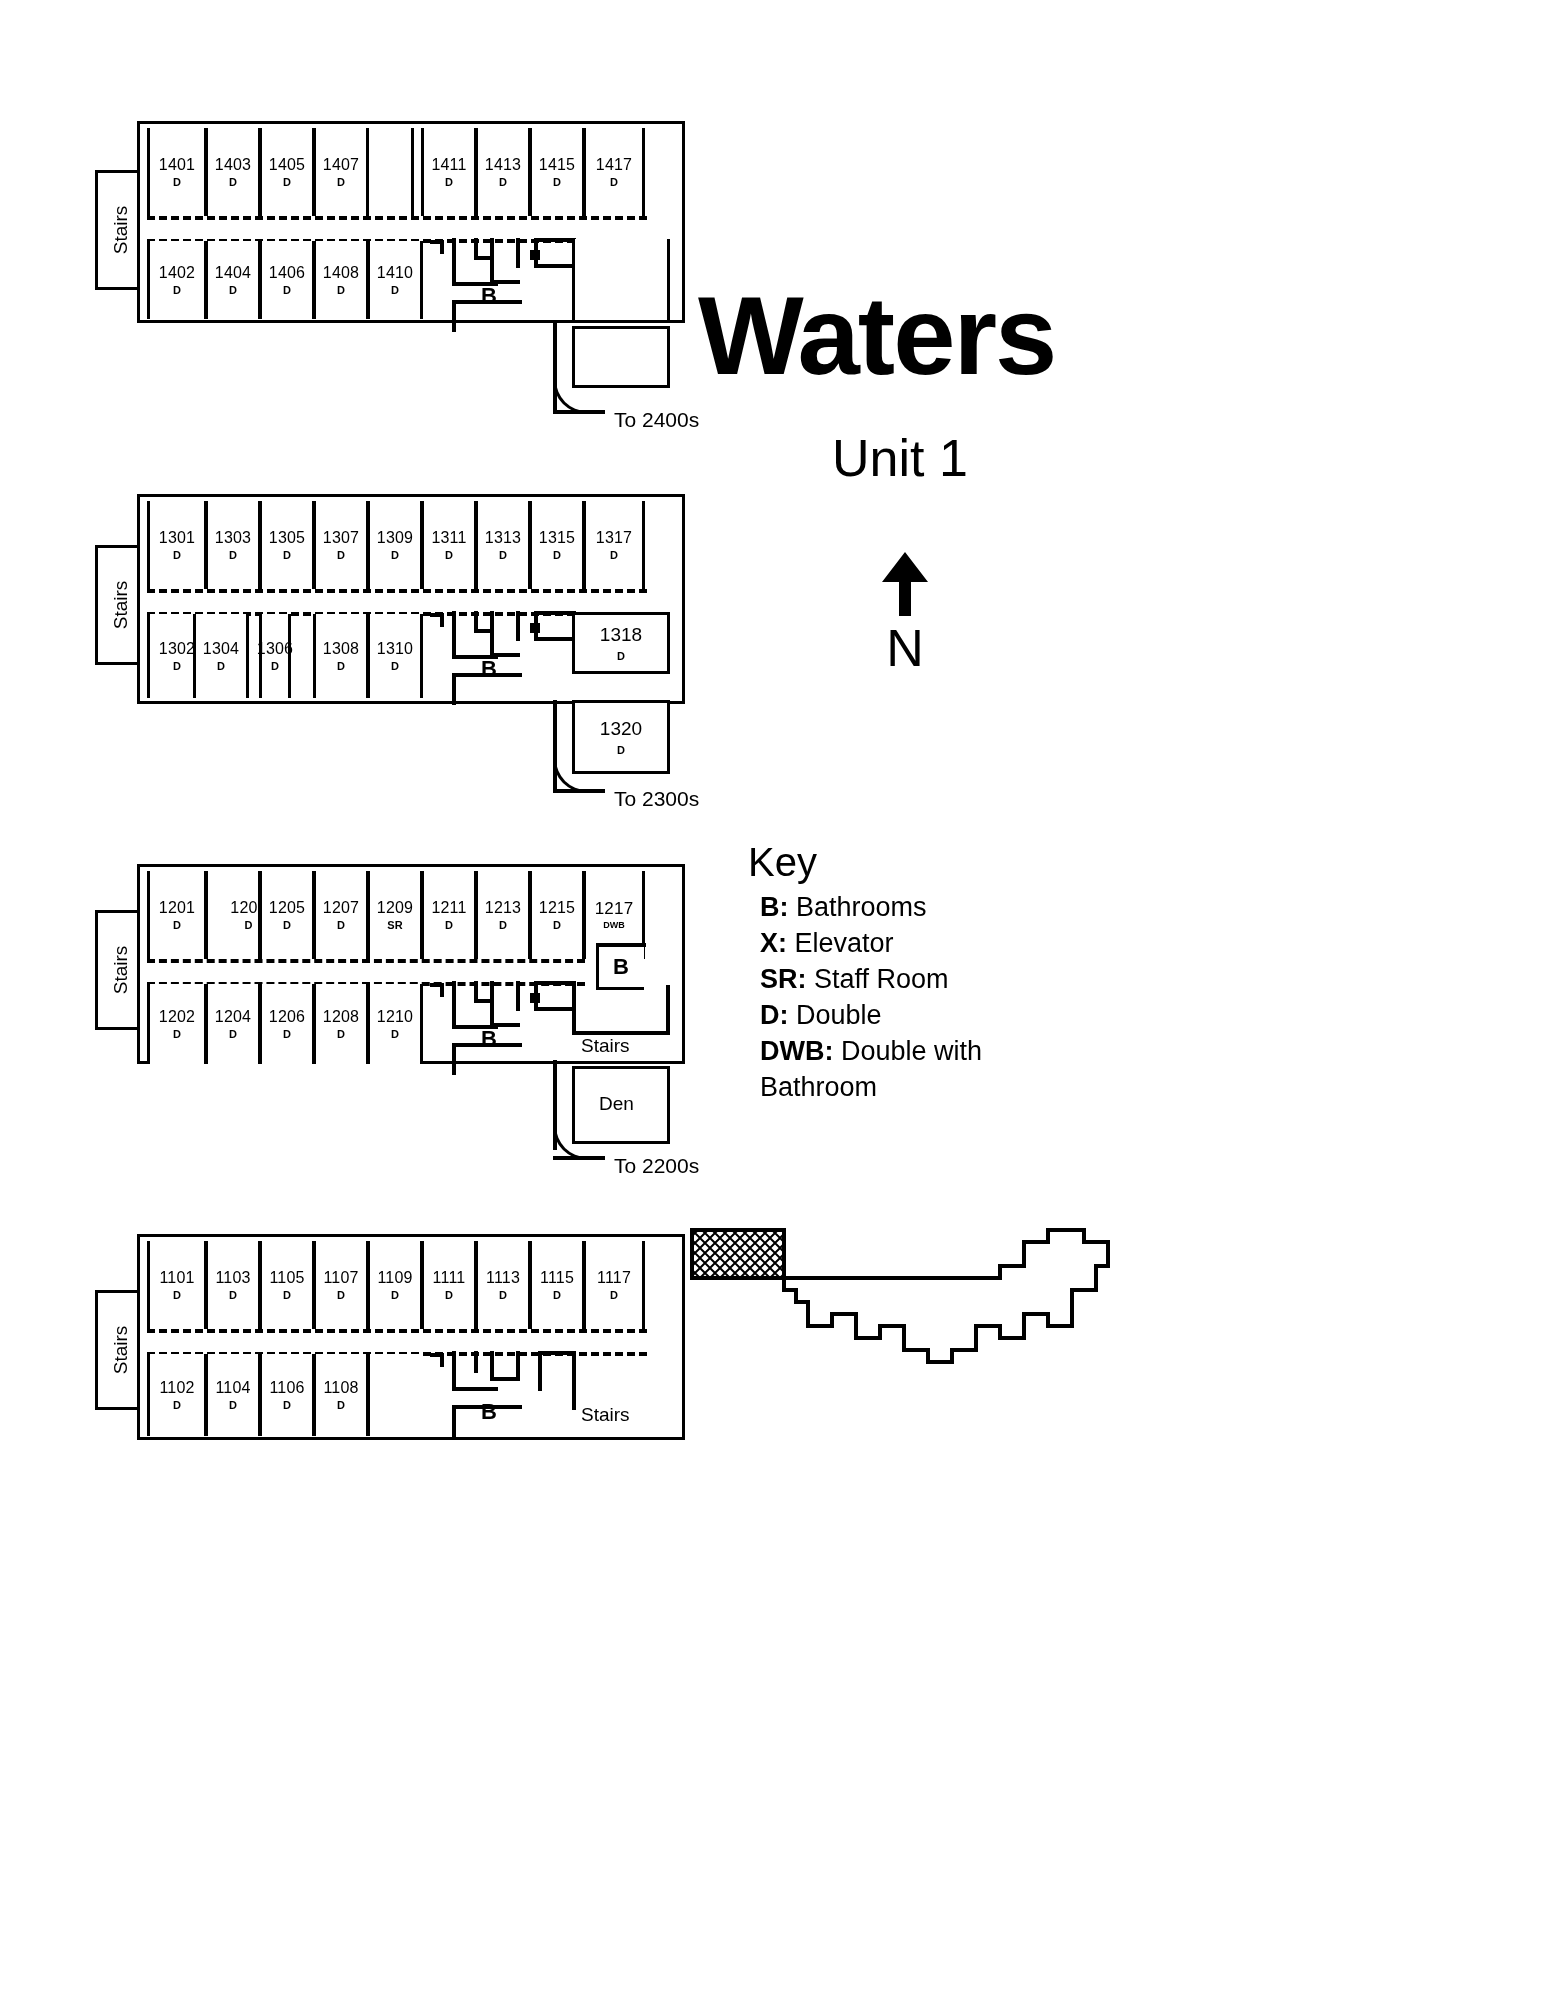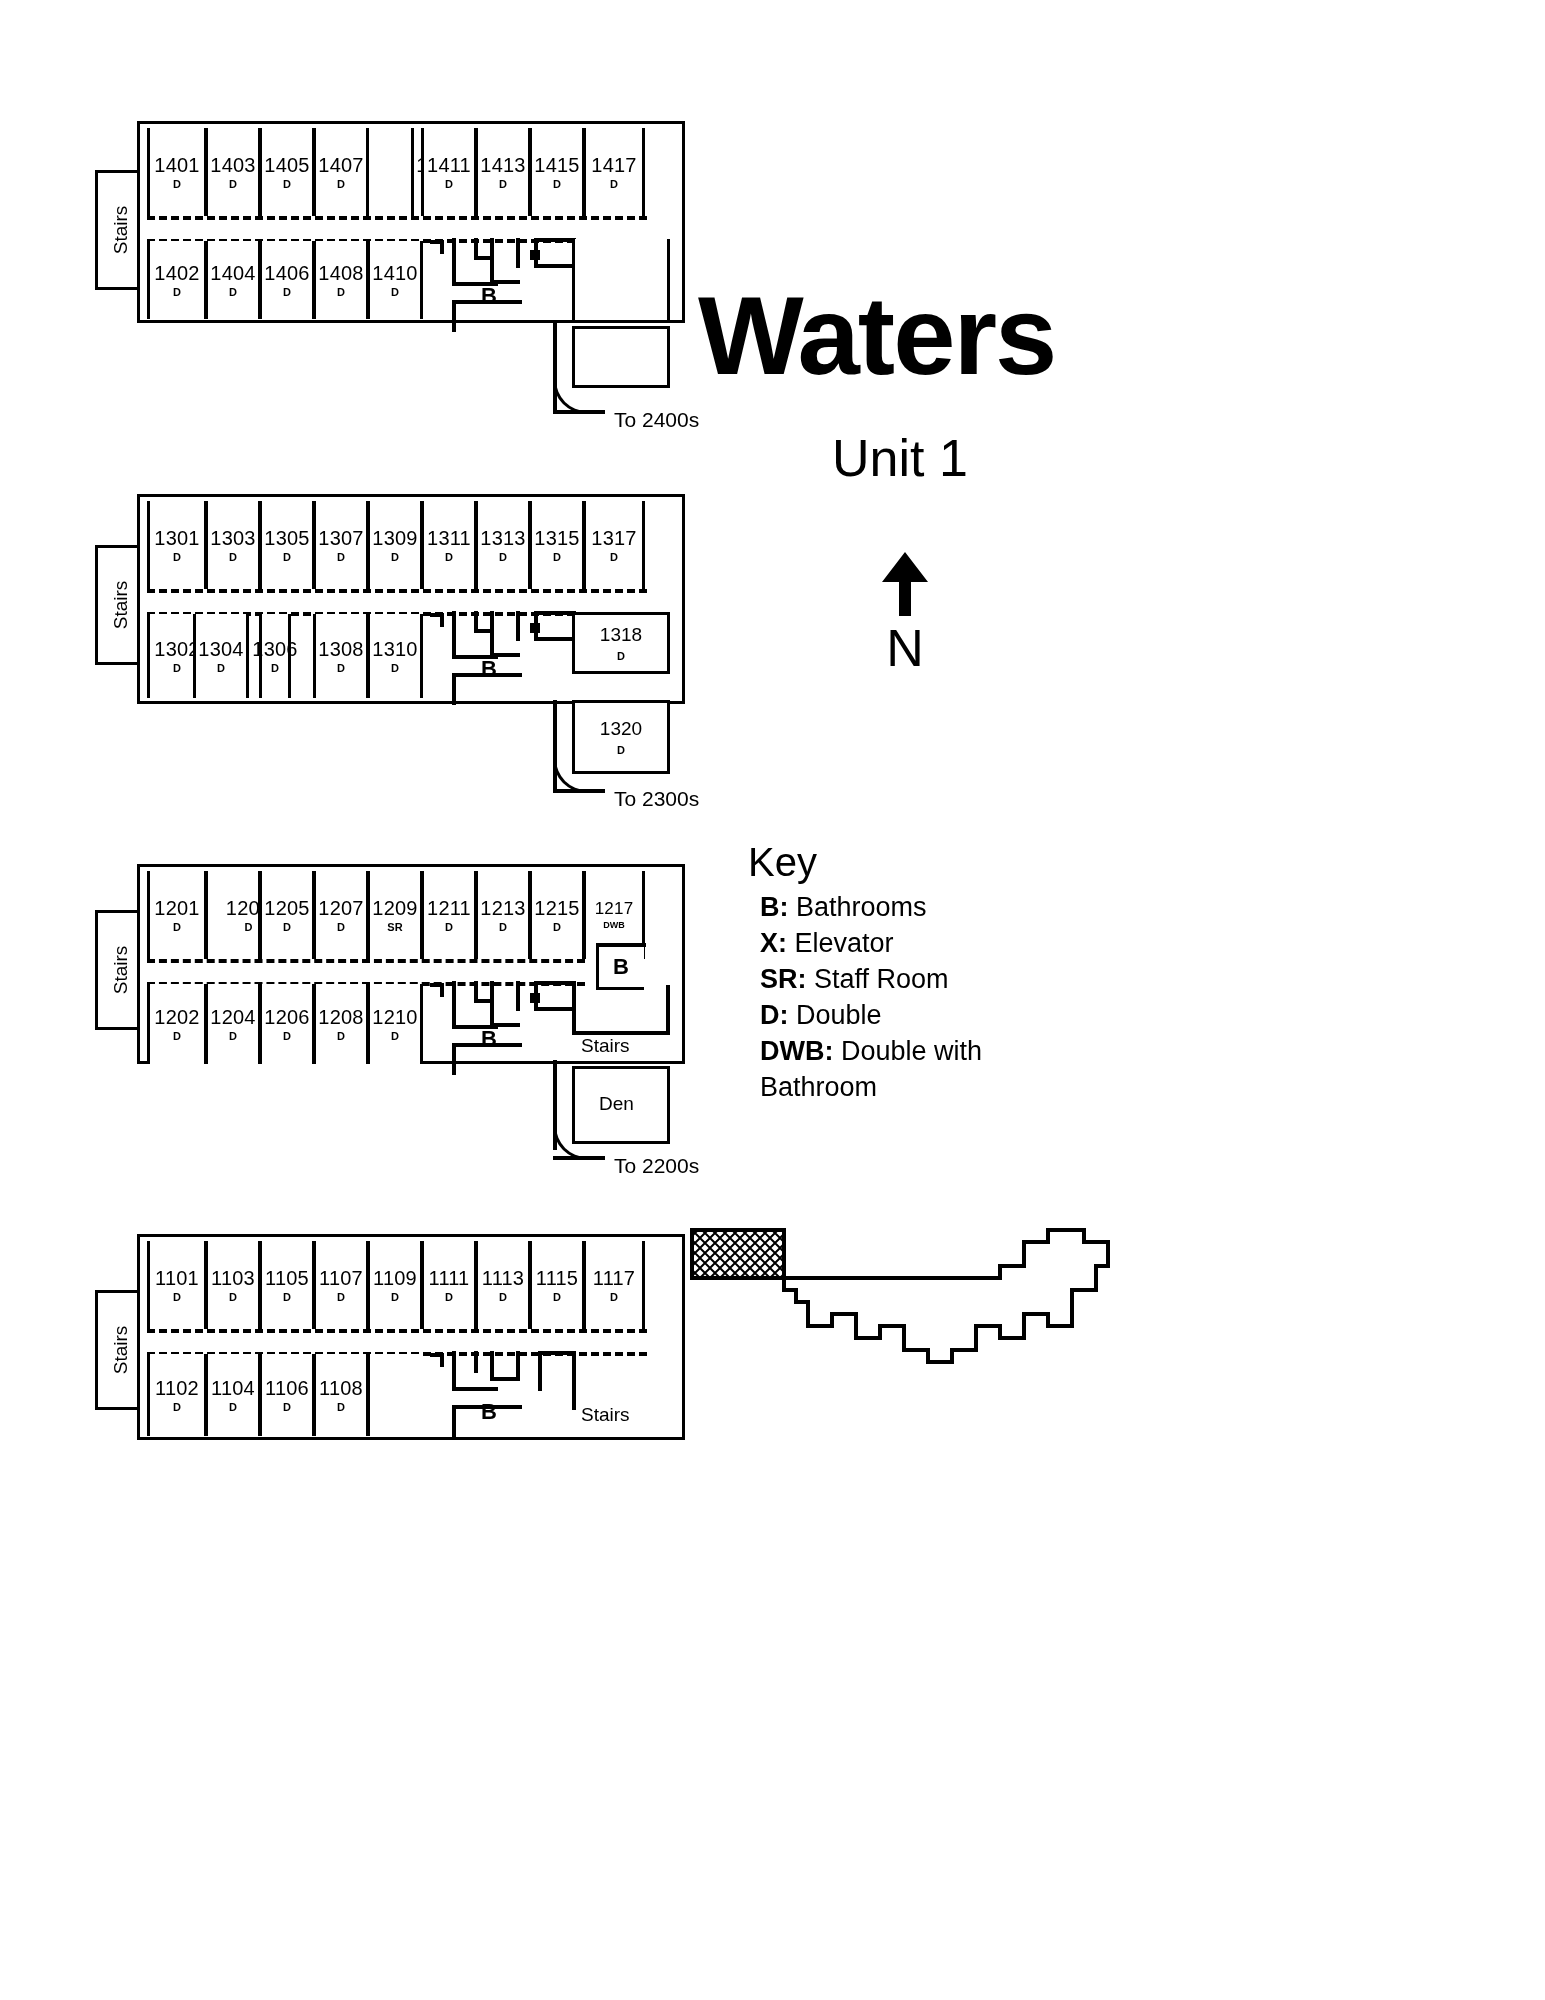--- a/index.html
+++ b/index.html
@@ -20,21 +20,21 @@
   .shell-inner{
     position:absolute;border:3px solid #000;box-sizing:border-box;background:#fff;
   }
 
   
   .room{
     position:absolute;box-sizing:border-box;background:#fff;
     border-left:3px solid #000;border-right:3px solid #000;
     display:flex;flex-direction:column;align-items:center;justify-content:center;
   }
-  .room .num{font-size:20px;letter-spacing:.2px;line-height:1;}
+  .room .num{font-size:16px;letter-spacing:.2px;line-height:1;}
   .room .typ{font-size:11px;font-weight:700;line-height:1;margin-top:4px;}
   .room.small .num{font-size:17px;}
   .room.small .typ{font-size:9px;}
 
   
   .dashwall{
     position:absolute;height:0;border-top:4px dashed #000;
   }
   .solidwall{position:absolute;background:#000;}
 

